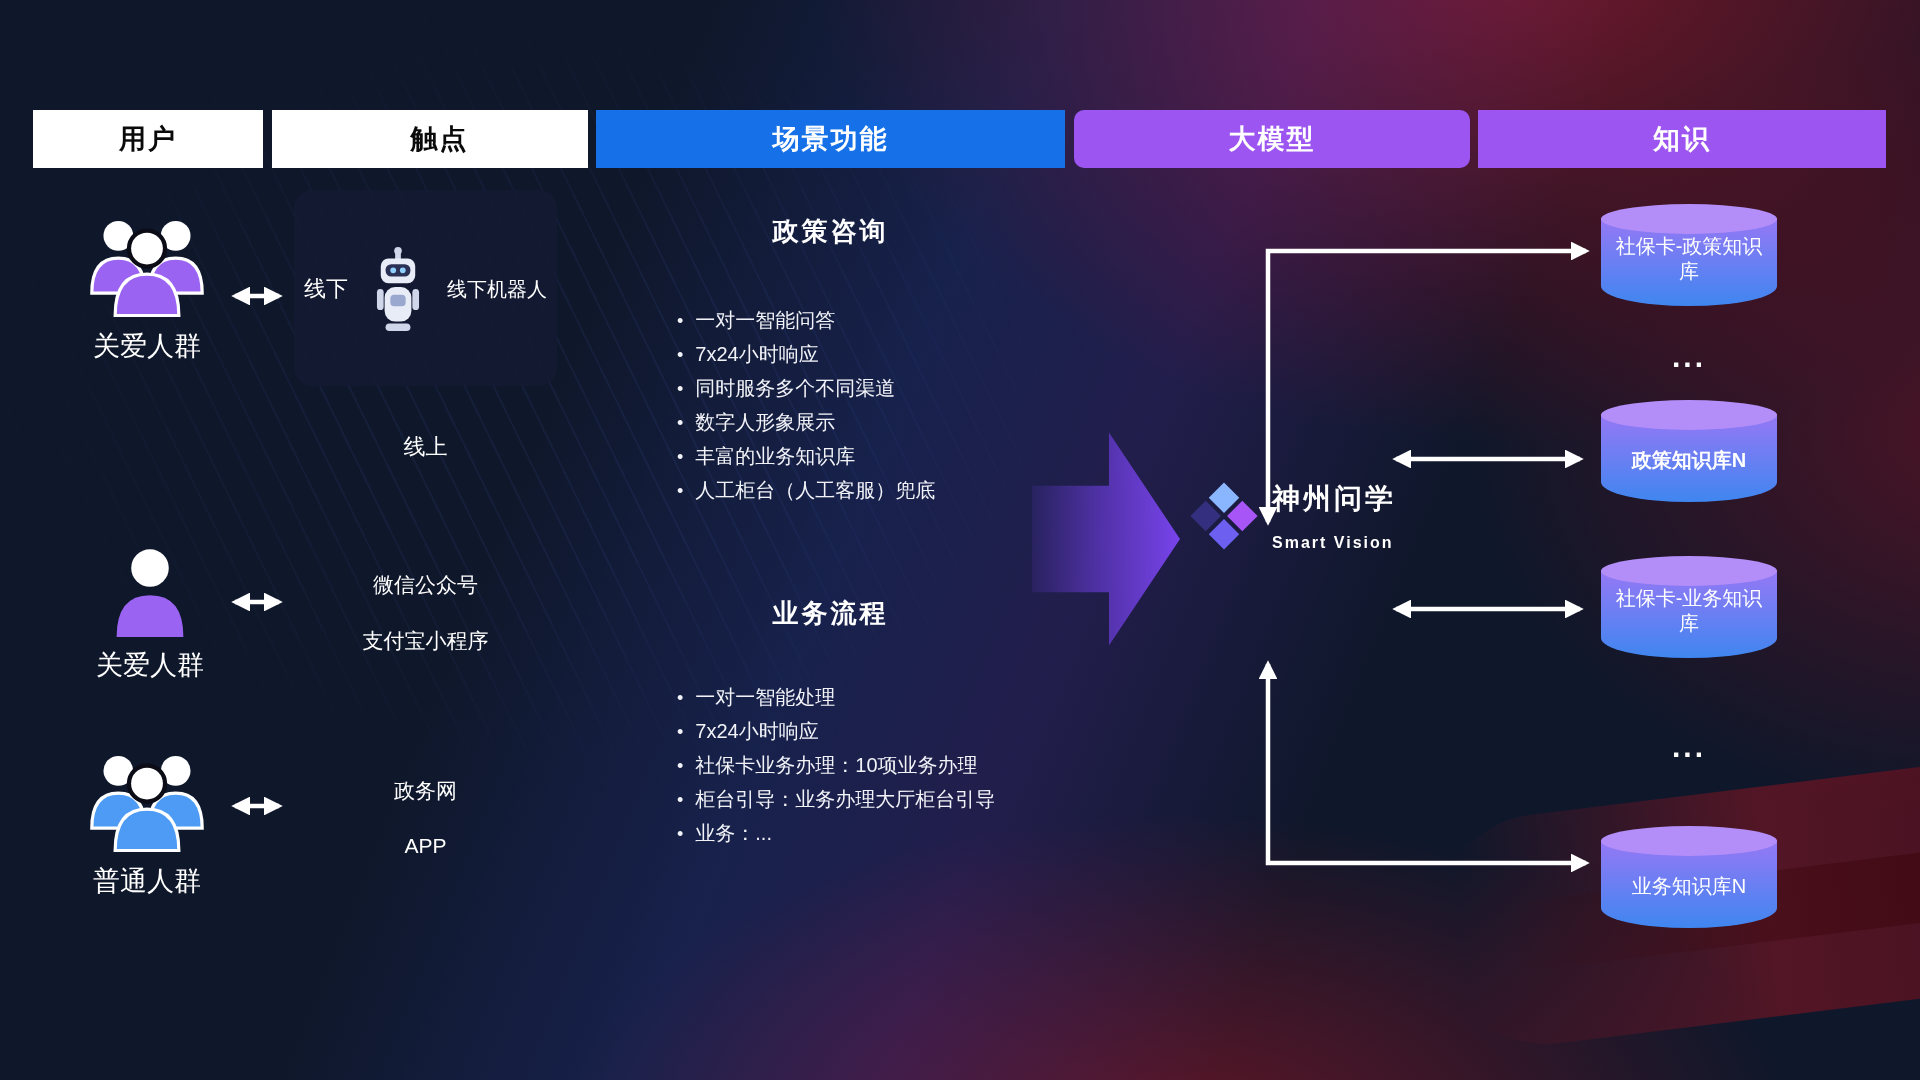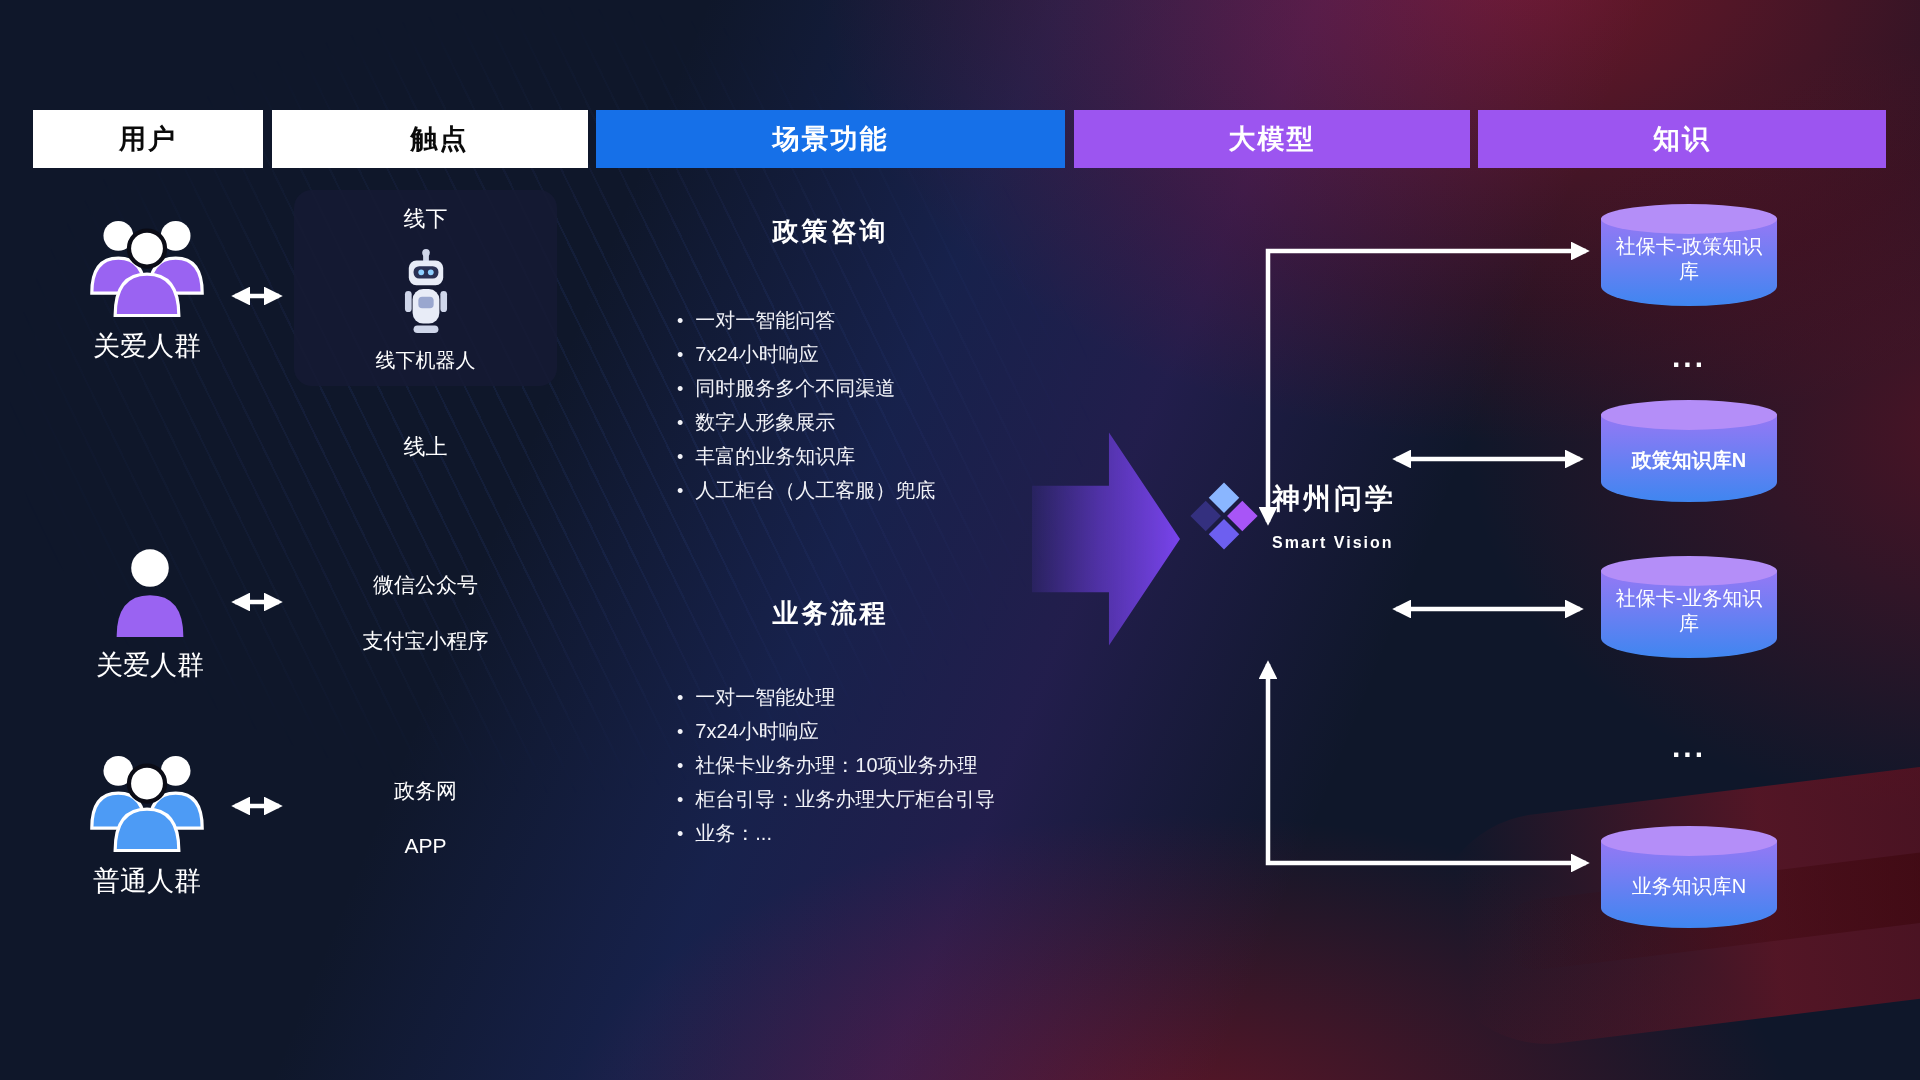--- a/index.html
+++ b/index.html
@@ -40,33 +40,33 @@
 
   
   .hdr{position:absolute;top:110px;height:58px;display:flex;align-items:center;justify-content:center;
        font-size:27px;font-weight:bold;letter-spacing:2px;}
   .hdr.white{background:#fff;color:#0a0a0a;}
   .hdr.blue{background:var(--header-blue);color:#fff;text-align:right;}
   .hdr.purple{background:var(--header-purple);color:#fff;}
   #hdr-users{left:33px;width:230px;}
   #hdr-touch{left:272px;width:316px;padding-left:19px;}
   #hdr-scene{left:596px;width:469px;}
-  #hdr-model{left:1074px;width:396px;}
+  #hdr-model{left:1074px;width:396px;border-radius:10px;}
   #hdr-knowledge{left:1478px;width:408px;}
 
   
   .user{position:absolute;width:180px;display:flex;flex-direction:column;align-items:center;gap:8px;}
   #user-1{left:57px;top:208px;}
   #user-2{left:60px;top:543px;}
   #user-3{left:57px;top:743px;}
   .user-label{font-size:27px;color:#fff;}
 
   
   .offline-box{position:absolute;left:294px;top:190px;width:263px;height:196px;border-radius:18px;
-               background:rgba(22,26,51,.88);display:flex;flex-direction:column;align-items:center;
+               background:rgba(22,26,51,.88);display:flex;flex-direction:row;align-items:center;
                justify-content:space-between;padding:14px 10px 12px;}
   .touch-text{position:absolute;left:294px;width:263px;text-align:center;font-size:21px;color:#fff;}
   .touch-title{font-size:22px;}
   #t-online{top:432px;font-size:22px;}
   #t-wechat{top:571px;}
   #t-alipay{top:627px;}
   #t-gov{top:777px;}
   #t-app{top:834px;}
 
   

